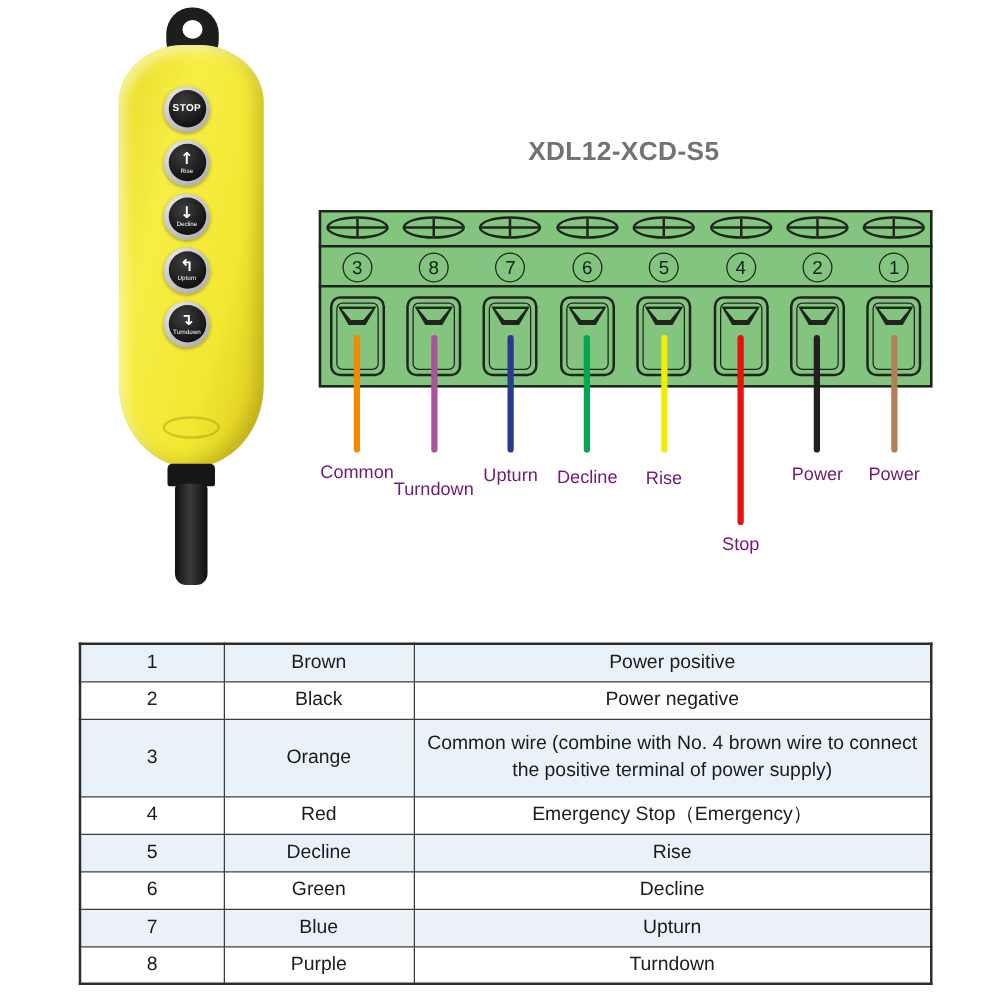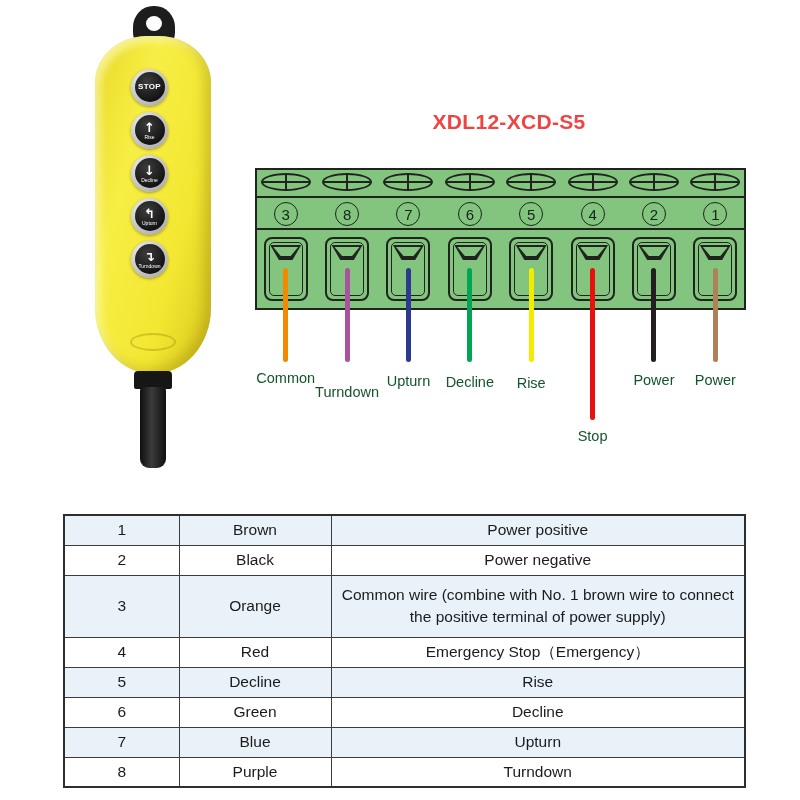--- a/index.html
+++ b/index.html
@@ -25,40 +25,40 @@
        color:#fff;display:flex;flex-direction:column;align-items:center;justify-content:center;line-height:1;}
   .stop-text{font-size:8px;font-weight:bold;letter-spacing:.3px;}
   .btn-glyph{font-size:13px;font-weight:bold;font-family:"DejaVu Sans", sans-serif;}
   .btn-sub{font-size:5px;margin-top:1px;}
   .cable-collar{position:absolute;left:134px;top:371px;width:38px;height:18px;background:#161616;
        border-radius:4px 4px 2px 2px;}
   .cable{position:absolute;left:140px;top:387px;width:26px;height:81px;
        background:linear-gradient(90deg,#0f0f0f,#3b3b3b 45%,#101010);border-radius:4px 4px 9px 9px;}
 
   
-  .diagram-title{position:absolute;left:388px;top:110px;width:242px;text-align:center;
-       font-size:21px;font-weight:600;letter-spacing:.3px;color:#ef4444;}
+  .diagram-title{position:absolute;left:378px;top:110px;width:242px;text-align:center;
+       font-size:21px;font-weight:600;letter-spacing:.3px;color:#737373;}
   .tblock{position:absolute;left:255px;top:168px;width:491px;height:142px;background:#83c57e;
        border:2.5px solid #1f241f;box-sizing:border-box;}
   .strip-line{position:absolute;left:255px;width:491px;height:2px;background:#1f241f;}
   .screw{position:absolute;top:173px;width:50px;height:18px;border:2px solid #1f241f;border-radius:50%;
        box-sizing:border-box;}
   .screw-h{position:absolute;left:0;right:0;top:50%;margin-top:-1px;height:2px;background:#1f241f;}
   .screw-v{position:absolute;top:0;bottom:0;left:50%;margin-left:-1px;width:2px;background:#1f241f;}
   .tnum{position:absolute;top:202px;width:24px;height:24px;border:1.5px solid #1f241f;border-radius:50%;
        box-sizing:border-box;font-size:15px;display:flex;align-items:center;justify-content:center;color:#14241a;}
   .slot{position:absolute;top:237px;width:44px;height:64px;border:2.5px solid #1f241f;border-radius:8px;
        box-sizing:border-box;}
   .slot-inner{position:absolute;left:3px;top:3px;right:3px;bottom:3px;border:1.5px solid #1f241f;border-radius:5px;}
   .trap-dark{position:absolute;left:50%;top:6px;transform:translateX(-50%);width:31px;height:15px;
        background:#1f241f;clip-path:polygon(0 0,100% 0,72% 100%,28% 100%);}
   .trap-green{position:absolute;left:50%;top:8px;transform:translateX(-50%);width:25px;height:9px;
        background:#83c57e;clip-path:polygon(0 0,100% 0,70% 100%,30% 100%);}
   .wire{position:absolute;top:268px;width:5px;border-radius:2.5px;}
-  .wire-label{position:absolute;width:130px;text-align:center;font-size:14.5px;color:#14532d;line-height:1.5;}
+  .wire-label{position:absolute;width:130px;text-align:center;font-size:14.5px;color:#701a75;line-height:1.5;}
   .wire-label div{display:block;}
   .wire-label.spread{line-height:1.7;}
 
   
   .wire-table{position:absolute;left:63px;top:514px;width:683px;border-collapse:collapse;
        font-size:15.5px;color:#1b1b1b;border:2.5px solid #2e2e2e;}
   .wire-table td{border:1.8px solid #3c3c3c;text-align:center;padding:2px 8px;line-height:1.45;}
   .wire-table tr{height:30px;}
   .wire-table tr.tall{height:62px;}
   .wire-table tr.alt{background:#e9f2f9;}
@@ -242,21 +242,21 @@
           <td>Power positive</td>
         </tr>
         <tr>
           <td>2</td>
           <td>Black</td>
           <td>Power negative</td>
         </tr>
         <tr class="alt tall">
           <td>3</td>
           <td>Orange</td>
-          <td>Common wire (combine with No. 1 brown wire to connect the positive terminal of power supply)</td>
+          <td>Common wire (combine with No. 4 brown wire to connect the positive terminal of power supply)</td>
         </tr>
         <tr>
           <td>4</td>
           <td>Red</td>
           <td>Emergency Stop（Emergency）</td>
         </tr>
         <tr class="alt">
           <td>5</td>
           <td>Decline</td>
           <td>Rise</td>

